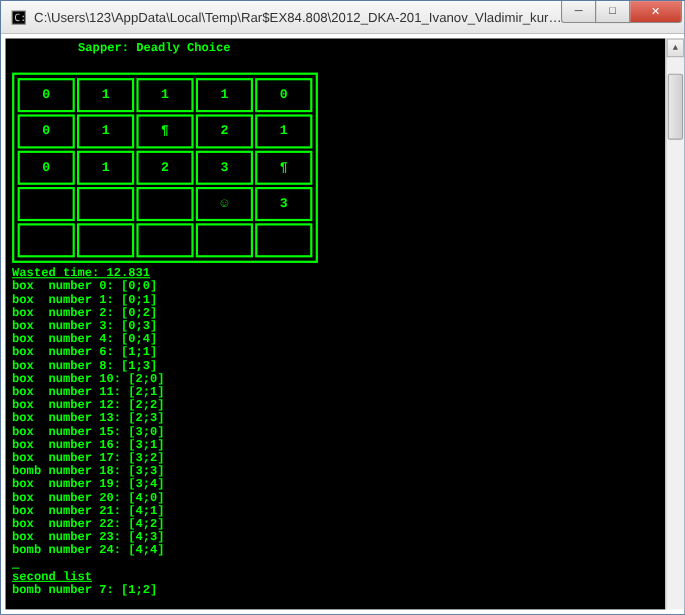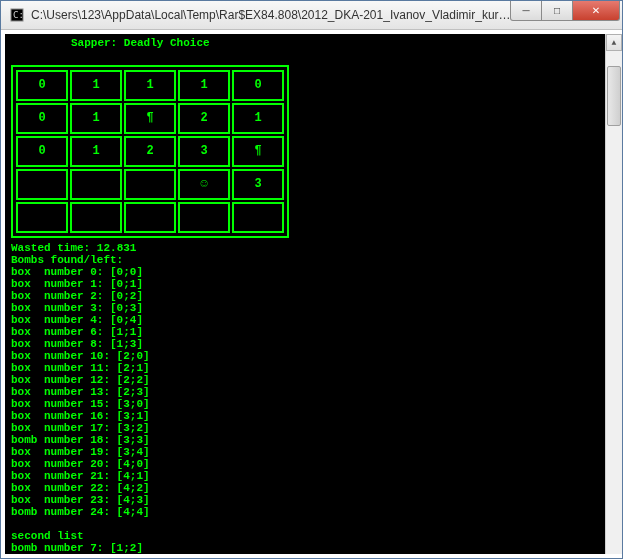--- a/index.html
+++ b/index.html
@@ -111,20 +111,21 @@
       display: flex;
       align-items: center;
       justify-content: center;
       font-weight: bold;
       font-size: 12px;
     }
     .status-line {
       font-weight: bold;
       white-space: pre;
       line-height: 12px;
+      text-decoration: underline;
     }
     .list-line {
       font-weight: bold;
       white-space: pre;
       line-height: 12px;
     }
     .scrollbar {
       width: 17px;
       background: #f0f0f0;
       border-left: 1px solid #d0d0d0;
@@ -205,21 +206,20 @@
             <div class="cell">3</div>
           </div><div class="grid-row">
             <div class="cell"></div>
             <div class="cell"></div>
             <div class="cell"></div>
             <div class="cell"></div>
             <div class="cell"></div>
           </div></div>
 
       <div class="status-line"><span>Wasted time: </span><span>12.831</span></div>
-      <div class="status-line">Bombs found/left:</div>
 
       <div id="first-list">
           <div class="list-line">box  number 0: [0;0]</div>
           <div class="list-line">box  number 1: [0;1]</div>
           <div class="list-line">box  number 2: [0;2]</div>
           <div class="list-line">box  number 3: [0;3]</div>
           <div class="list-line">box  number 4: [0;4]</div>
           <div class="list-line">box  number 6: [1;1]</div>
           <div class="list-line">box  number 8: [1;3]</div>
           <div class="list-line">box  number 10: [2;0]</div>

